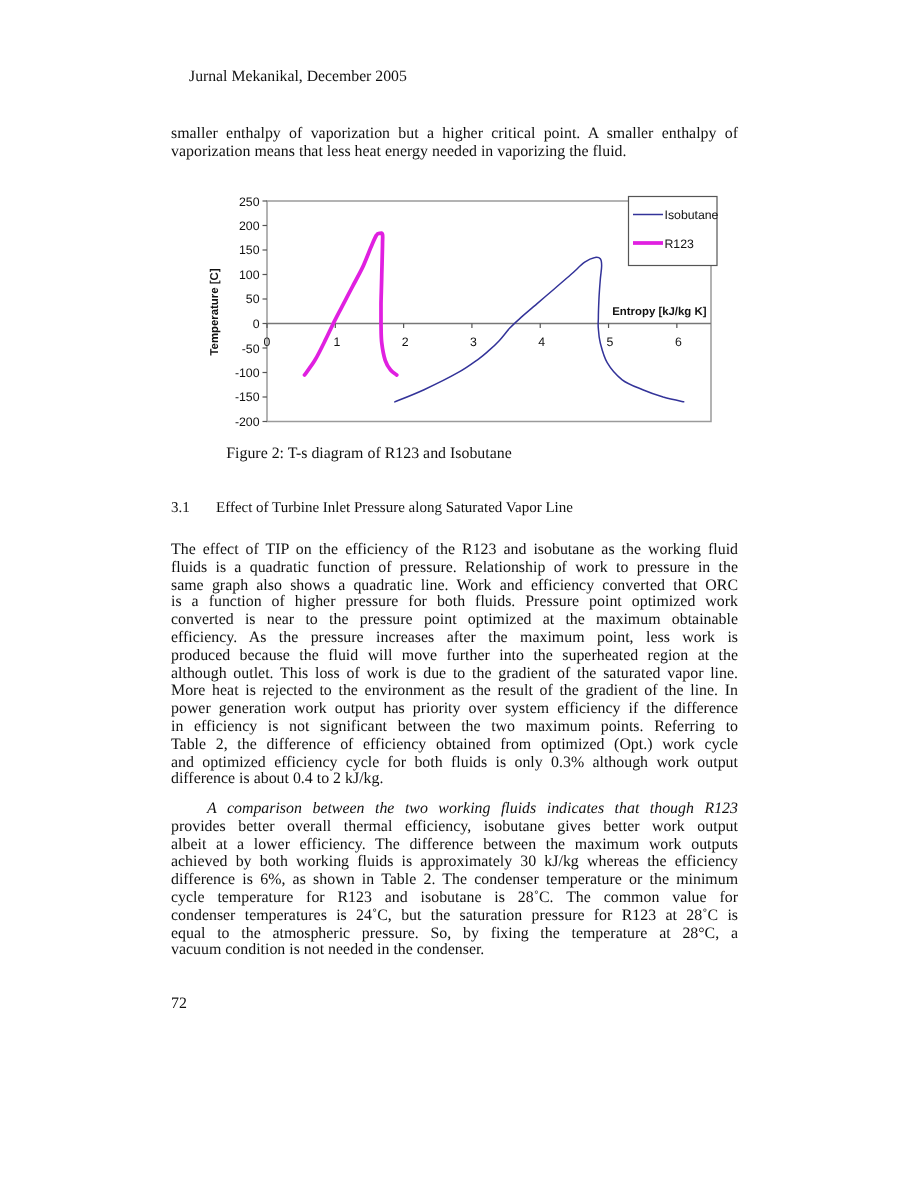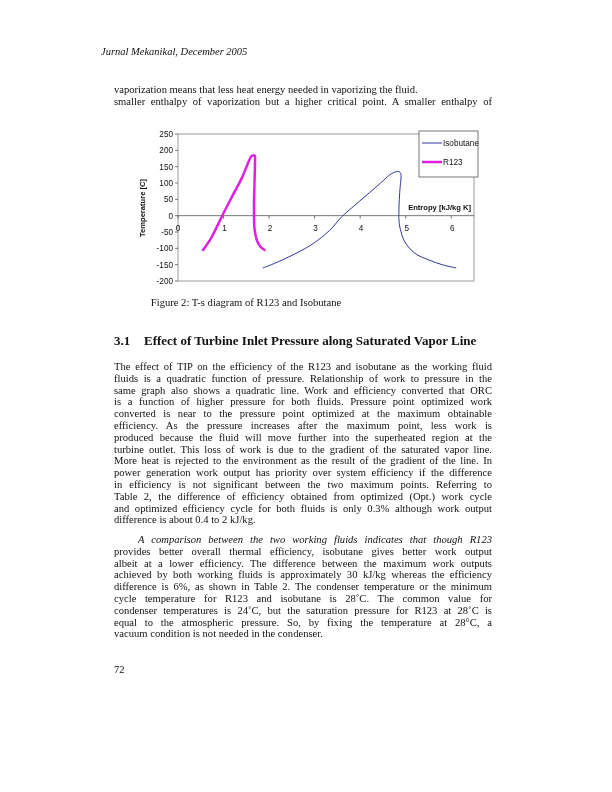--- a/index.html
+++ b/index.html
@@ -1,44 +1,44 @@
 <!DOCTYPE html>
 <html><head>
 <meta charset="utf-8">
 <style>
   html, body { margin: 0; padding: 0; background: #ffffff; }
   body { width: 612px; height: 792px; position: relative; overflow: hidden;
          font-family: "Liberation Serif", serif; color: #111; }
-  .running-head { position: absolute; left: 101px; top: 46px; font-size: 10.5px; font-style: italic; }
+  .running-head { position: absolute; left: 126px; top: 46px; font-size: 10.5px; }
   .para { position: absolute; left: 114px; width: 378px; font-size: 10.6px; line-height: 11.8px;
           text-align: justify; margin: 0; }
   .para .ln { display: block; text-align: justify; text-align-last: justify; white-space: nowrap; }
   .para .ln.last { text-align-last: left; }
   #intro { top: 84px; }
   .figure { position: absolute; left: 100px; top: 126px; width: 400px; height: 170px; }
   .figure svg { position: absolute; left: 0; top: 0; }
   .caption { position: absolute; left: 0; width: 492px; top: 297px; text-align: center; font-size: 10.6px; }
-  .section-heading { position: absolute; left: 114px; top: 333px; font-size: 13px; font-weight: bold; }
+  .section-heading { position: absolute; left: 114px; top: 333px; font-size: 10px; font-weight: normal; }
   .section-heading .num { display: inline-block; width: 30px; }
   #body1 { top: 345px; margin-top: 16px; }
   #body2 { top: 534px; }
   .indent { text-indent: 12px; font-style: italic; }
   .page-number { position: absolute; left: 114px; top: 664px; font-size: 10.6px; }
   .axis-text { font-family: "Liberation Sans", sans-serif; font-size: 8.2px; fill: #111; }
   .axis-title { font-family: "Liberation Sans", sans-serif; font-size: 7.6px; font-weight: bold; fill: #111; }
   .legend-text { font-family: "Liberation Sans", sans-serif; font-size: 8.2px; fill: #111; }
 </style>
 </head>
 <body>
 
 <div class="running-head">Jurnal Mekanikal, December 2005</div>
 
 <p class="para" id="intro">
+  <span class="ln">smaller enthalpy of vaporization but a higher critical point. A smaller enthalpy of</span>
   <span class="ln last">vaporization means that less heat energy needed in vaporizing the fluid.</span>
-  <span class="ln">smaller enthalpy of vaporization but a higher critical point. A smaller enthalpy of</span>
 </p>
 
 <div class="figure">
   <svg id="chart" width="400" height="170" viewBox="100 126 400 170" xmlns="http://www.w3.org/2000/svg">
     <rect x="178" y="134" width="296" height="147" fill="#ffffff" stroke="#9a9a9a" stroke-width="1"></rect>
     <g id="yticks">
         <line x1="175" y1="134" x2="178" y2="134" stroke="#555" stroke-width="0.8"></line>
         <text x="173" y="137" text-anchor="end" class="axis-text">250</text>
         <line x1="175" y1="150.33333333333334" x2="178" y2="150.33333333333334" stroke="#555" stroke-width="0.8"></line>
         <text x="173" y="153.33333333333334" text-anchor="end" class="axis-text">200</text>
@@ -99,21 +99,21 @@
 </div>
 
 <p class="para" id="body1">
   <span class="ln">The effect of TIP on the efficiency of the R123 and isobutane as the working fluid</span>
   <span class="ln">fluids is a quadratic function of pressure. Relationship of work to pressure in the</span>
   <span class="ln">same graph also shows a quadratic line. Work and efficiency converted that ORC</span>
   <span class="ln">is a function of higher pressure for both fluids. Pressure point optimized work</span>
   <span class="ln">converted is near to the pressure point optimized at the maximum obtainable</span>
   <span class="ln">efficiency. As the pressure increases after the maximum point, less work is</span>
   <span class="ln">produced because the fluid will move further into the superheated region at the</span>
-  <span class="ln">turbine outlet. This loss of work is due to the gradient of the saturated vapor line.</span>
+  <span class="ln">although outlet. This loss of work is due to the gradient of the saturated vapor line.</span>
   <span class="ln">More heat is rejected to the environment as the result of the gradient of the line. In</span>
   <span class="ln">power generation work output has priority over system efficiency if the difference</span>
   <span class="ln">in efficiency is not significant between the two maximum points. Referring to</span>
   <span class="ln">Table 2, the difference of efficiency obtained from optimized (Opt.) work cycle</span>
   <span class="ln">and optimized efficiency cycle for both fluids is only 0.3% although work output</span>
   <span class="ln last">difference is about 0.4 to 2 kJ/kg.</span>
 </p>
 
 <p class="para" id="body2">
   <span class="ln indent" style="padding-left:12px;box-sizing:border-box;">A comparison between the two working fluids indicates that though R123</span>

